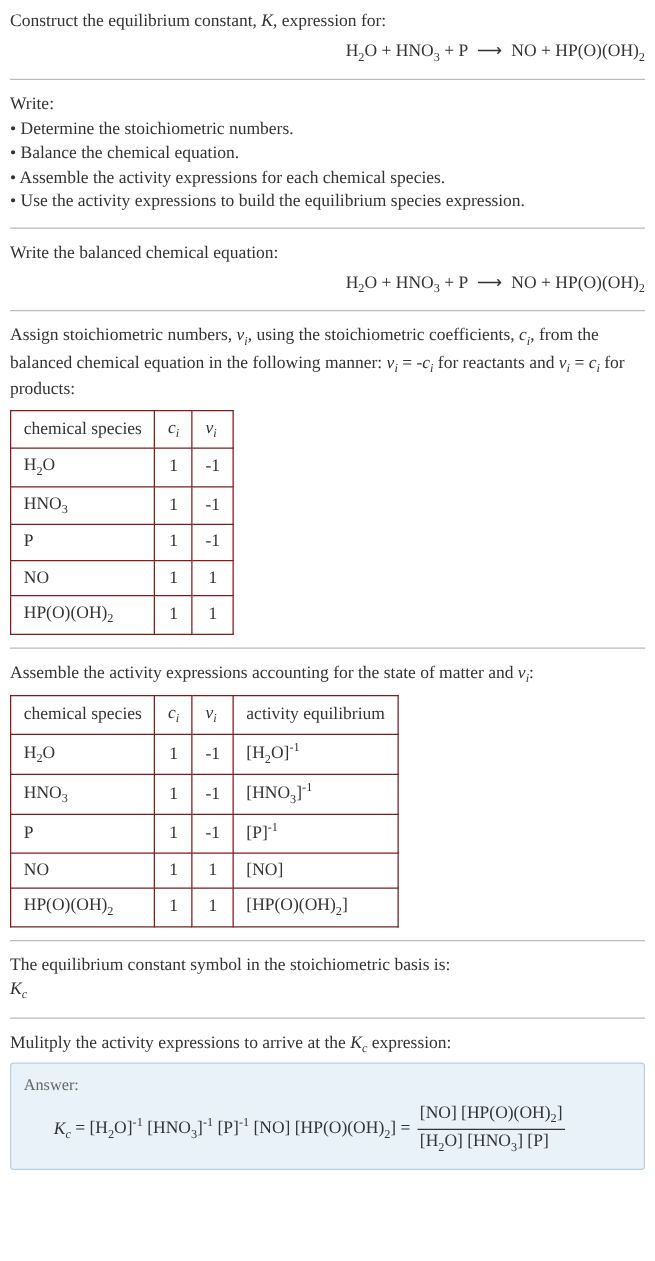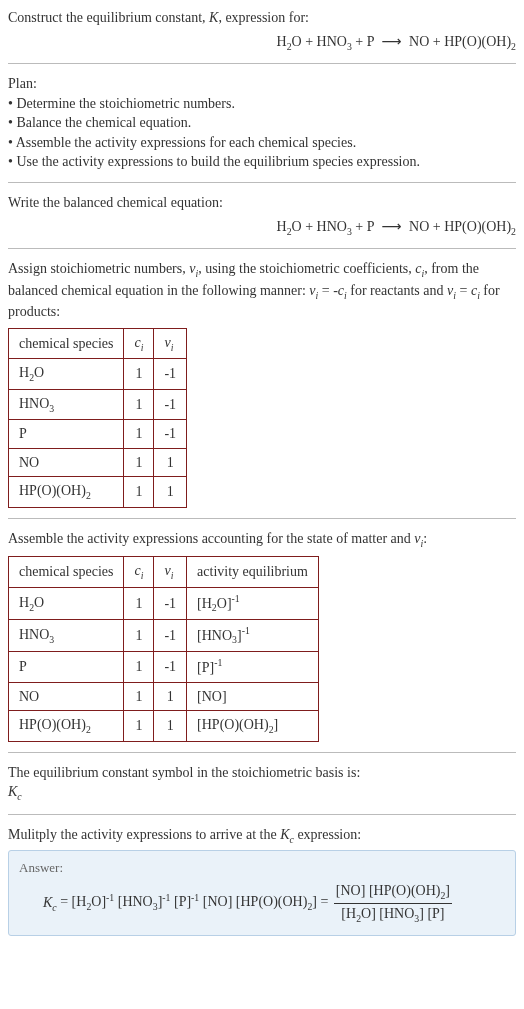--- a/index.html
+++ b/index.html
@@ -64,21 +64,20 @@
     margin-top: 4px;
   }
   .answer-label {
     font-size: 13px;
     color: #666;
     margin-bottom: 4px;
   }
   .frac {
     display: inline-block;
     vertical-align: middle;
-    text-align: center;
     margin: 0 2px;
   }
   .frac .num {
     display: block;
     border-bottom: 1px solid #333;
     padding: 0 2px;
   }
   .frac .den {
     display: block;
     padding: 0 2px;
@@ -96,21 +95,21 @@
     Construct the equilibrium constant, <span class="italic">K</span>, expression for:
   </div>
   <div class="equation">
     H<sub>2</sub>O + HNO<sub>3</sub> + P <span class="arrow">⟶</span> NO + HP(O)(OH)<sub>2</sub>
   </div>
 </div>
 
 <hr>
 
 <div class="section">
-  <div>Plan:</div>
+  <div>Write:</div>
   <div>• Determine the stoichiometric numbers.</div>
   <div>• Balance the chemical equation.</div>
   <div>• Assemble the activity expressions for each chemical species.</div>
   <div>• Use the activity expressions to build the equilibrium species expression.</div>
 </div>
 
 <hr>
 
 <div class="section">
   <div>Write the balanced chemical equation:</div>

